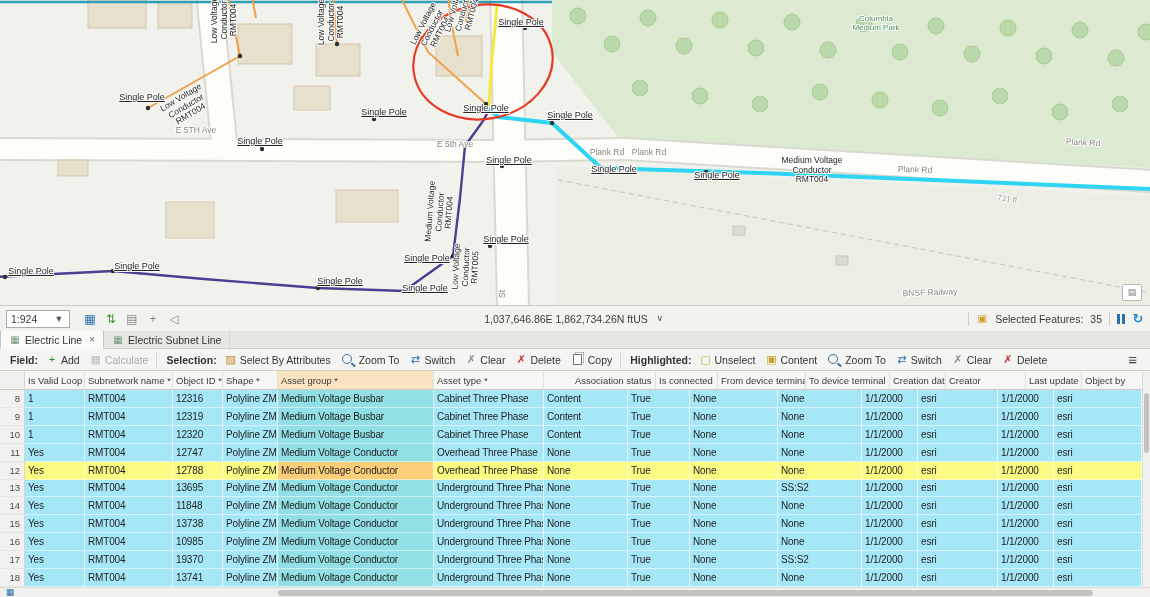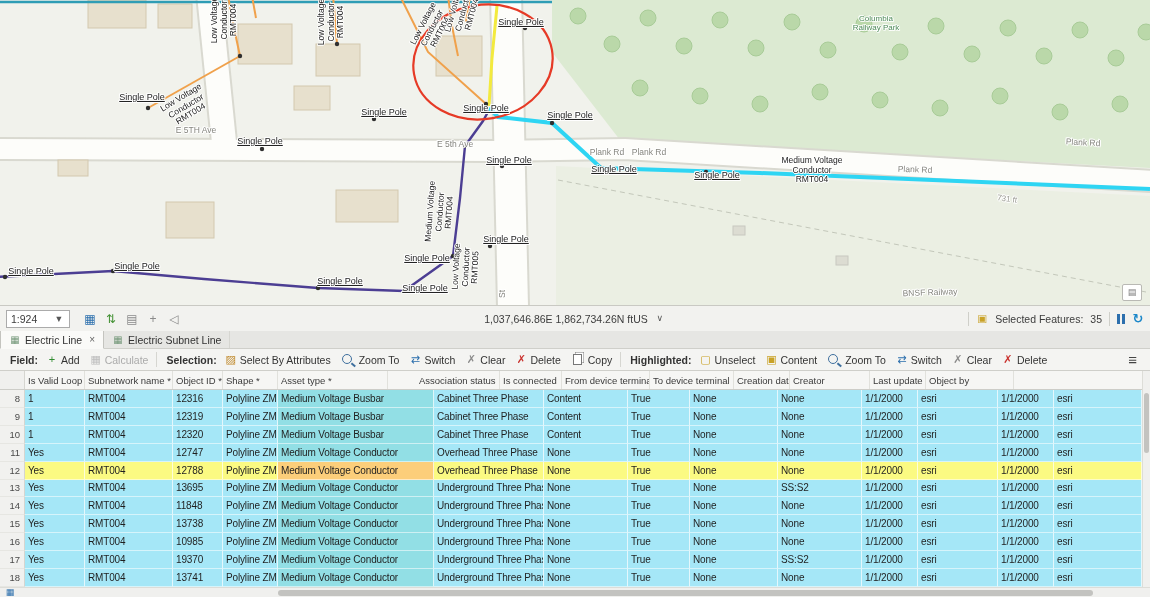--- a/index.html
+++ b/index.html
@@ -192,21 +192,21 @@
         <div class="mlabel street" style="left: 196px; top: 131px;">E 5TH Ave</div>
         <div class="mlabel street" style="left: 455px; top: 145px;">E 5th Ave</div>
         <div class="mlabel street" style="left: 607px; top: 153px;">Plank Rd</div>
         <div class="mlabel street" style="left: 649px; top: 153px;">Plank Rd</div>
         <div class="mlabel street" style="left: 915px; top: 170px; transform: translate(-50%, -50%) rotate(2deg);">Plank Rd</div>
         <div class="mlabel street" style="left: 1083px; top: 143px; transform: translate(-50%, -50%) rotate(3deg);">Plank Rd</div>
         <div class="mlabel street" style="left: 930px; top: 293px; transform: translate(-50%, -50%) rotate(-2deg);">BNSF Railway</div>
         <div class="mlabel small" style="left: 1007px; top: 200px; transform: translate(-50%, -50%) rotate(8deg);">731 ft</div>
         <div class="mlabel street" style="left: 503px; top: 294px; transform: translate(-50%, -50%) rotate(-90deg);">St</div>
         <div class="mlabel park" style="left: 876px; top: 24px;">Columbia
-Railway Park</div>
+Medium Park</div>
         <div class="mlabel feat" style="left: 812px; top: 170px;">Medium Voltage
 Conductor
 RMT004</div>
         <div class="mlabel feat" style="left: 186px; top: 106px; transform: translate(-50%, -50%) rotate(-31deg);">Low Voltage
 Conductor
 RMT004</div>
         <div class="mlabel feat" style="left: 224px; top: 20px; transform: translate(-50%, -50%) rotate(-90deg);">Low Voltage
 Conductor
 RMT004</div>
         <div class="mlabel feat" style="left: 331px; top: 22px; transform: translate(-50%, -50%) rotate(-90deg);">Low Voltage
@@ -349,20 +349,23 @@
         <div class="hcell" style="width: 88px;">
           <span>Subnetwork name *</span>
           <span class="hsort">⇅</span>
         </div>
         <div class="hcell" style="width: 50px;">
           <span>Object ID *</span>
         </div>
         <div class="hcell" style="width: 55px;">
           <span>Shape *</span>
         </div>
+        <div class="hcell ag" style="width: 156px;">
+          <span>Asset group *</span>
+        </div>
         <div class="hcell" style="width: 110px;">
           <span>Asset type *</span>
         </div>
         <div class="hcell" style="width: 84px; margin-left: 28px;">
           <span>Association status</span>
         </div>
         <div class="hcell" style="width: 62px;">
           <span>Is connected</span>
         </div>
         <div class="hcell" style="width: 88px;">

